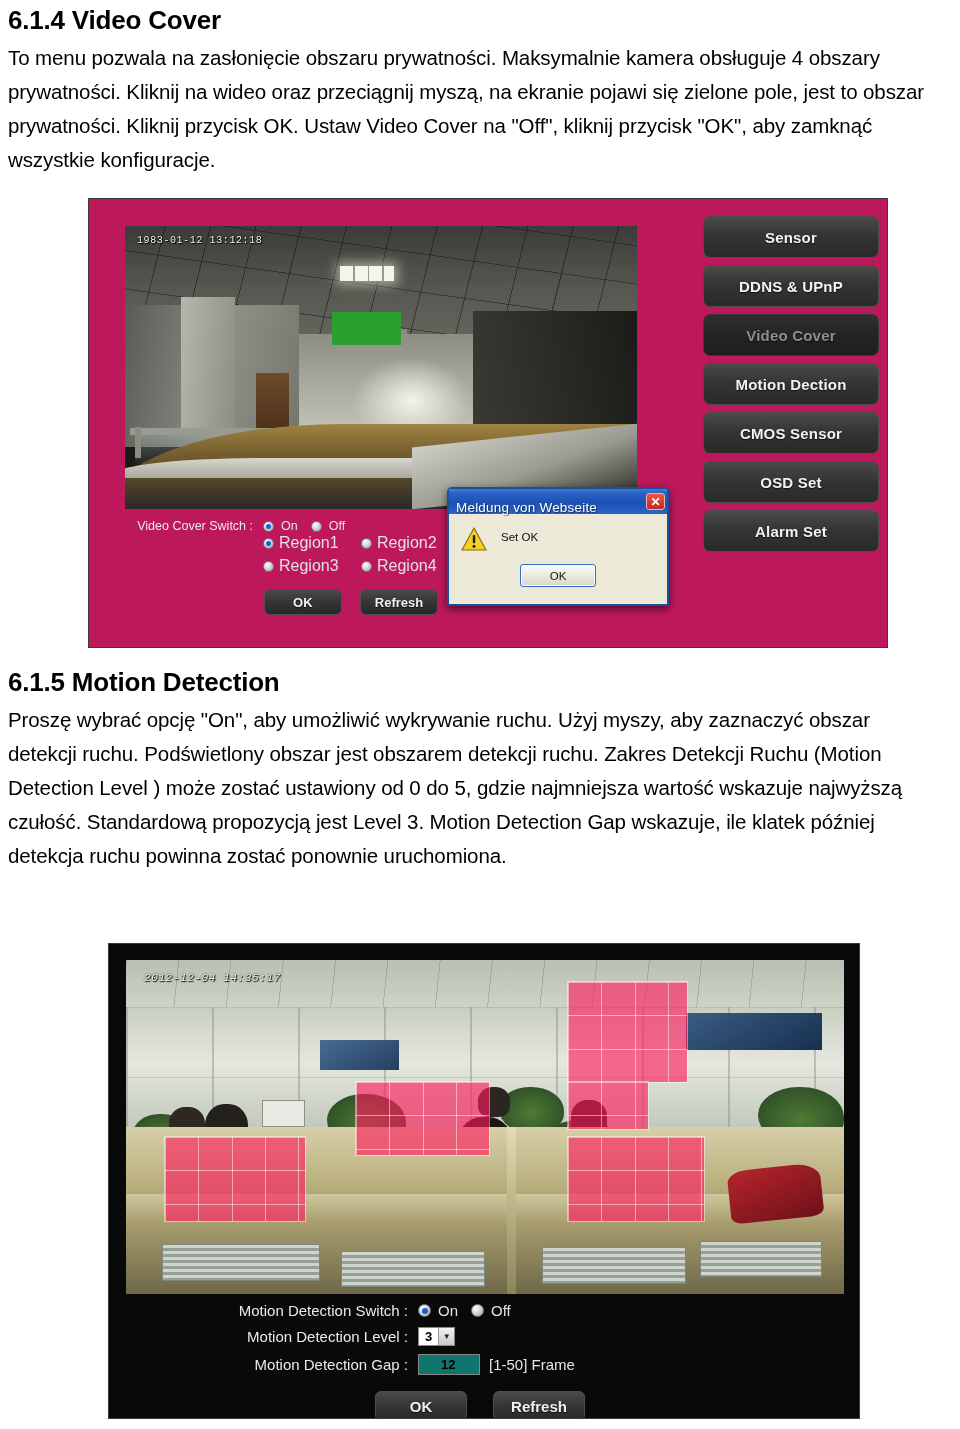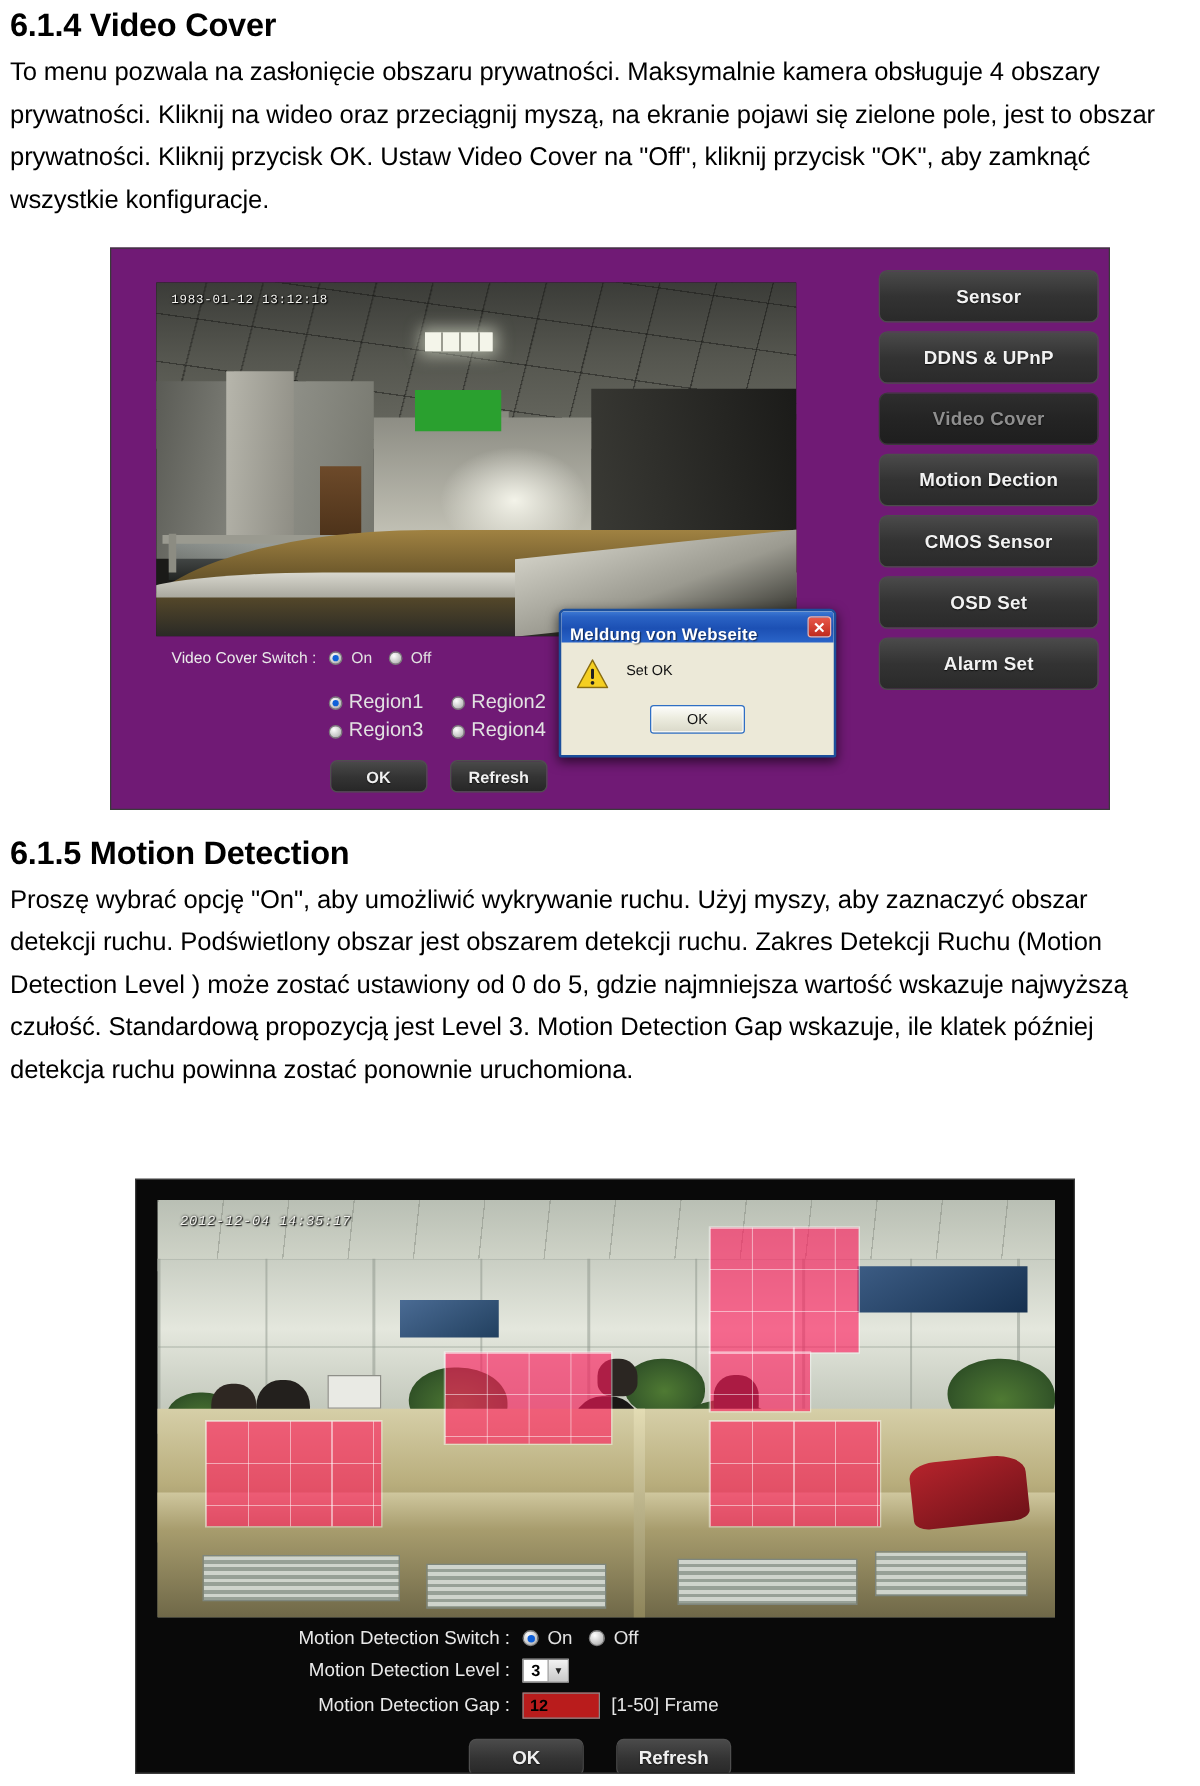--- a/index.html
+++ b/index.html
@@ -28,21 +28,21 @@
     font-size: 20.5px;
     line-height: 34px;
     margin: 0;
     text-align: left;
     letter-spacing: -0.1px;
   }
 
   
   .cam-panel {
     position: absolute;
-    background: #701a75;
+    background: #be185d;
     border: 1px solid #3a3a3a;
     overflow: hidden;
   }
   .cam-panel.p1 { left: 88px; top: 198px; width: 800px; height: 450px; }
   .cam-panel.p2 { left: 108px; top: 943px; width: 752px; height: 476px;
                   background: #090909; }
 
   
   .video {
     position: absolute;
@@ -157,21 +157,21 @@
     box-shadow:0 3px 9px rgba(0,0,0,.6);
     overflow:hidden;
   }
   .xp-title {
     height:25px;
     background: linear-gradient(180deg,#3e7ad4 0%, #2a62c4 18%, #1c50b4 55%, #2a64c8 100%);
     display:flex; align-items:center; justify-content:space-between;
     padding:0 2px 0 7px;
   }
   .xp-title-text {
-    color:#ffffff; font-weight:bold; font-size:13.5px;
+    color:#ffffff; font-weight:normal; font-size:13.5px;
     text-shadow:1px 1px 1px rgba(0,0,0,.55);
     white-space:nowrap; letter-spacing:.2px;margin-top:12px;
   }
   .xp-close {
     width:19px; height:17px;
     background: linear-gradient(180deg,#e8584a,#c02a1c);
     border:1px solid #f1b1a8; border-radius:3px;
     color:#fff; font-size:12px; font-weight:bold;
     display:flex; align-items:center; justify-content:center;
     line-height:1; cursor:pointer;
@@ -215,21 +215,21 @@
   }
 
   
   .ctrl { position:absolute; color:#e8e8e8; }
   .p1 .ctrl { left:36px; top:320px; width:512px; }
   .p2 .ctrl { left:17px; top:358px; width:718px; }
 
   .ctrl-row {
     display:flex; align-items:center;
     font-size:12.5px;
-    margin-bottom:20px;
+    margin-bottom:1px;
     white-space:nowrap;
   }
   .p2 .ctrl-row { font-size:15px; margin-bottom:8px; }
 
   .ctrl-label { text-align:right; color:#eaeaea; }
   .p1 .ctrl-label { width:128px; }
   .p2 .ctrl-label { width:282px; }
 
   .radio-grp { display:flex; align-items:center; gap:7px; margin-left:10px; }
   .radio {
@@ -262,25 +262,25 @@
   }
   .select-val { padding:0 6px; display:flex; align-items:center; }
   .select-arrow {
     width:16px; background:linear-gradient(180deg,#f2f2f2,#c9c9c9);
     border-left:1px solid #999;
     display:flex; align-items:center; justify-content:center;
     font-size:8px; color:#222;
   }
   .text-box {
     width:62px; height:21px; margin-left:10px;
-    background:#b91c1c; color:#000;
+    background:#0f766e; color:#000;
     border:1px solid #888;
     font-size:13px; font-weight:bold;
     display:flex; align-items:center;
-    padding-left:5px;
+    padding-left:22px;
     cursor:text;
   }
   .hint { margin-left:9px; color:#e6e6e6; }
 
   .btn-row { display:flex; justify-content:center; gap:18px; margin-top:12px; }
   .p1 .btn-row { margin-top:14px; padding-right:60px; }
   .p2 .btn-row { margin-top:16px; gap:26px; padding-right:10px; }
   .ctrl-btn {
     min-width:78px; height:26px; padding:0 14px;
     border:1px solid #4f4f4f; border-radius:6px;

